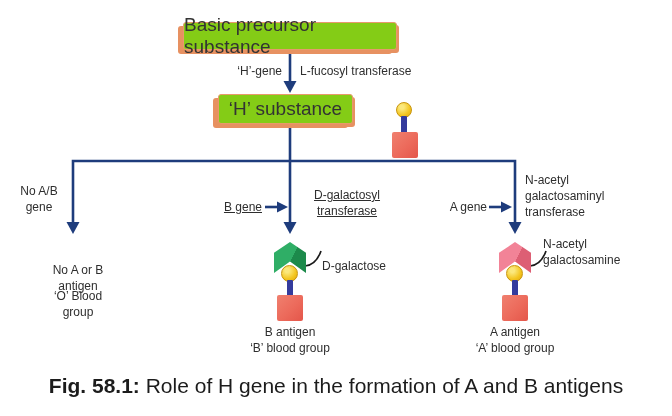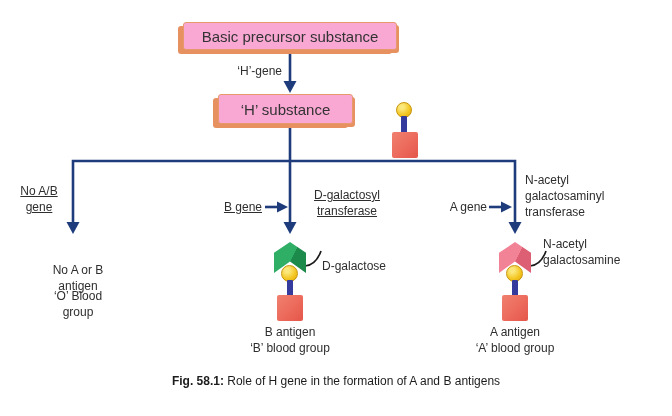--- a/index.html
+++ b/index.html
@@ -3,24 +3,24 @@
 <meta charset="utf-8">
 <style>
   html,body{margin:0;padding:0;background:#ffffff;}
   .canvas{
     position:relative;width:672px;height:416px;background:#ffffff;
     font-family:"Liberation Sans", sans-serif;color:#2e2e2e;overflow:hidden;
   }
   .canvas svg{position:absolute;left:0;top:0;}
   .node-box{
     position:absolute;box-sizing:border-box;
-    background:#f9a8d4;border:1.6px solid #e8996c;border-radius:3px;
+    background:#84cc16;border:1.6px solid #e8996c;border-radius:3px;
     box-shadow:-5px 4px 0 #e79161, 2px 3px 0 #e79161;
     display:flex;align-items:center;justify-content:center;
-    font-size:15px;color:#333;
+    font-size:19px;color:#333;
   }
   .lbl{
     position:absolute;font-size:12px;line-height:16px;
     white-space:pre-line;color:#2e2e2e;
   }
   .t-right{text-align:right;}
   .t-center{text-align:center;}
   .dot{
     position:absolute;border-radius:50%;
     background:radial-gradient(circle at 35% 30%, #fbe87c 15%, #f3c51f 60%, #dfa60e 100%);
@@ -30,21 +30,21 @@
   .sq{
     position:absolute;width:26px;height:26px;border-radius:2px;
     background:linear-gradient(135deg,#f0806f 0%,#ec6a5b 55%,#e4564a 100%);
   }
   .chev{
     position:absolute;width:32px;height:31px;
     clip-path:polygon(50% 0, 100% 35%, 100% 100%, 50% 63%, 0 100%, 0 35%);
   }
   .chev-green{background:linear-gradient(115deg,#2fae66 55%,#1c8a4b 55%);}
   .chev-pink{background:linear-gradient(115deg,#f28397 55%,#dd5f74 55%);}
-  .caption{position:absolute;left:0;top:374px;width:672px;text-align:center;font-size:12px;color:#1c1c1c;}
+  .caption{position:absolute;left:0;top:374px;width:672px;text-align:center;font-size:21px;color:#1c1c1c;}
   .caption .bold{font-weight:bold;}
 </style>
 </head>
 <body>
 
 <div class="canvas">
 
   <svg width="672" height="416" viewBox="0 0 672 416">
     <g stroke="#1e3c7c" stroke-width="2.6" fill="none">
       <path d="M290 51 V81"></path>
@@ -66,28 +66,29 @@
       <path d="M305 266 Q316 265 321 251"></path>
       <path d="M530 266 Q541 265 546 251"></path>
     </g>
   </svg>
 
   <div class="node-box" style="left:183px;top:22px;width:214px;height:28px;">Basic precursor substance</div>
 
   <div class="node-box" style="left:218px;top:94px;width:135px;height:30px;">‘H’ substance</div>
 
   <div class="lbl t-right" style="left:198px;top:63px;width:84px;">‘H’-gene</div>
+  <div class="lbl" style="left:300px;top:63px;">L-fucosyl transferase</div>
 
   <div>
     <div class="dot" style="left:396px;top:102px;width:16px;height:16px;"></div>
     <div class="stem" style="left:401px;top:116px;width:6px;height:18px;"></div>
     <div class="sq" style="left:392px;top:132px;"></div>
   </div>
 
-  <div class="lbl t-center" style="left:6px;top:183px;width:66px;text-decoration:underline;">No A/B
+  <div class="lbl t-center" style="left:6px;top:183px;width:66px;">No A/B
 gene</div>
   <div class="lbl t-center" style="left:23px;top:241px;width:110px;margin-top:21px;">No A or B
 antigen</div>
   <div class="lbl t-center" style="left:23px;top:288px;width:110px;">‘O’ Blood
 group</div>
 
   <div class="lbl t-right" style="left:203px;top:199px;width:59px;text-decoration:underline;">B gene</div>
   <div class="lbl t-center" style="left:298px;top:187px;width:98px;text-decoration:underline;">D-galactosyl
 transferase</div>
   <div class="lbl" style="left:322px;top:238px;margin-top:20px;">D-galactose</div>

